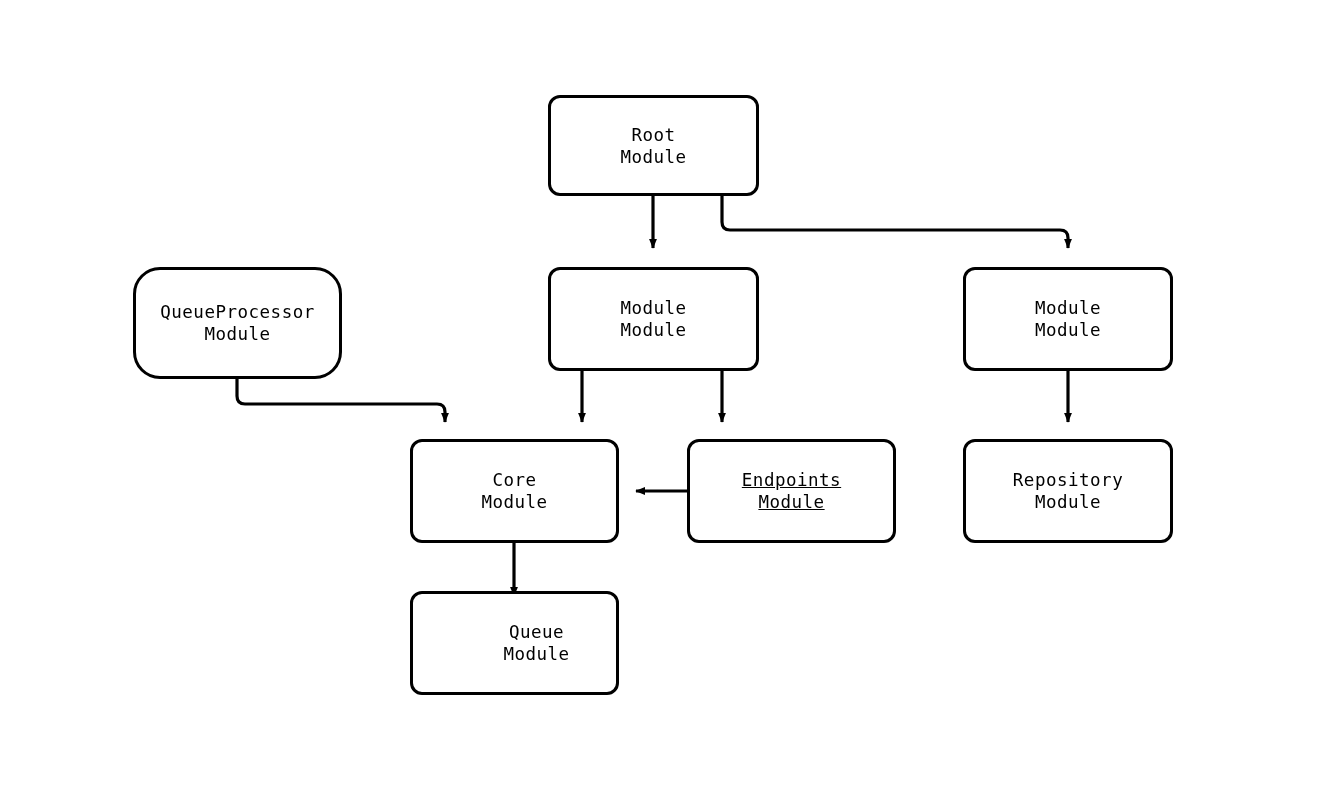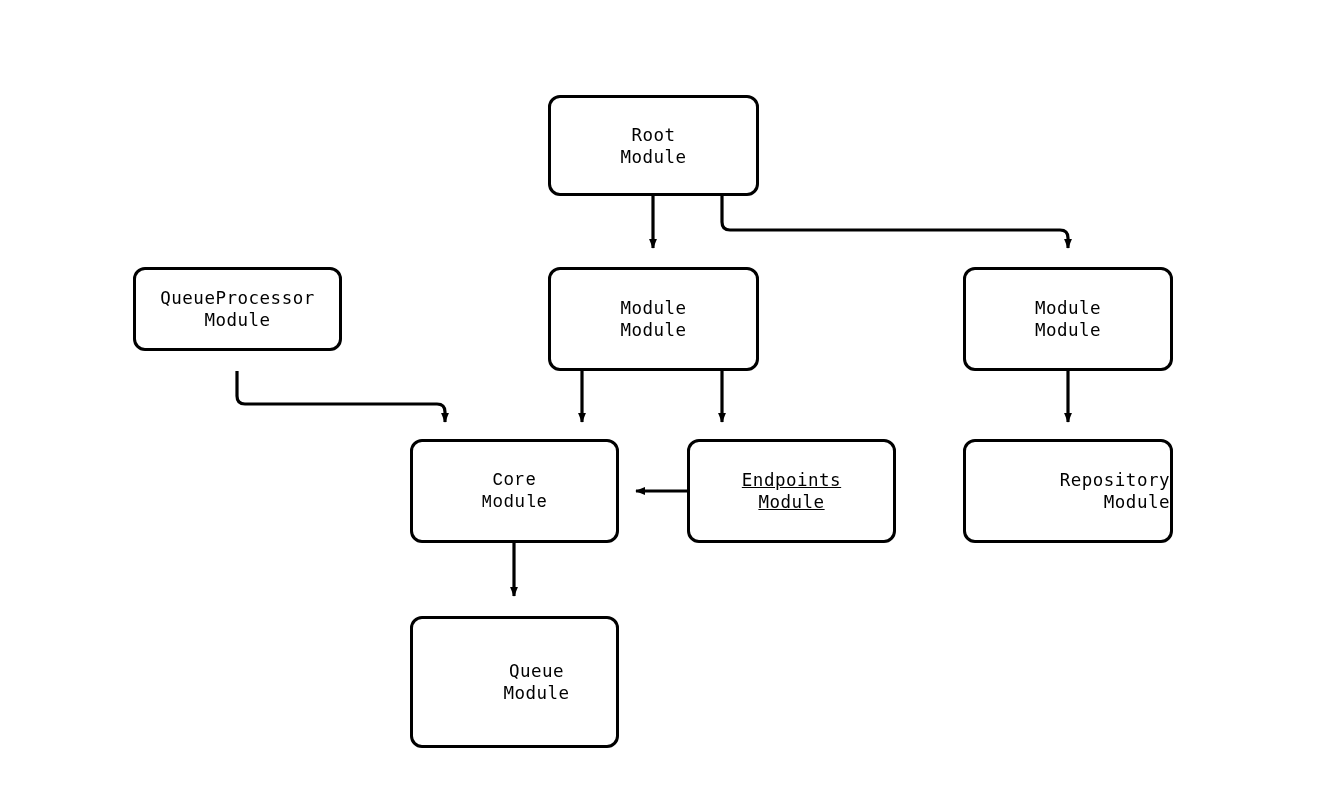--- a/index.html
+++ b/index.html
@@ -87,48 +87,48 @@
     <g>
       <path d="M 514,543 L 514,596" fill="none" stroke="#000000" stroke-width="3.2" marker-end="url(#arrowhead)"></path>
     </g>
   </svg>
 
   <div class="node" style="left: 548px; top: 95px; width: 211px; height: 101px;">
     <div class="node-line">Root</div>
     <div class="node-line">Module</div>
   </div>
 
-  <div class="node" style="left: 133px; top: 267px; width: 209px; height: 84px;">
+  <div class="node" style="left: 133px; top: 267px; width: 209px; height: 112px; border-radius: 27px;">
     <div class="node-line">QueueProcessor</div>
     <div class="node-line">Module</div>
   </div>
 
   <div class="node" style="left: 548px; top: 267px; width: 211px; height: 104px;">
     <div class="node-line">Module</div>
     <div class="node-line">Module</div>
   </div>
 
   <div class="node" style="left: 963px; top: 267px; width: 210px; height: 104px;">
     <div class="node-line">Module</div>
     <div class="node-line">Module</div>
   </div>
 
-  <div class="node" style="left: 410px; top: 439px; width: 209px; height: 104px; font-family: Liberation Mono, monospace;">
+  <div class="node" style="left: 410px; top: 439px; width: 209px; height: 104px;">
     <div class="node-line">Core</div>
     <div class="node-line">Module</div>
   </div>
 
   <div class="node" style="left: 687px; top: 439px; width: 209px; height: 104px; text-decoration: underline;">
     <div class="node-line">Endpoints</div>
     <div class="node-line">Module</div>
   </div>
 
-  <div class="node" style="left: 963px; top: 439px; width: 210px; height: 104px; align-items: flex-end;">
+  <div class="node" style="left: 963px; top: 439px; width: 210px; height: 104px;">
     <div class="node-line">Repository</div>
     <div class="node-line">Module</div>
   </div>
 
-  <div class="node" style="left: 410px; top: 616px; width: 209px; height: 132px; padding-left: 44px;">
+  <div class="node" style="left: 410px; top: 591px; width: 209px; height: 104px; padding-left: 44px;">
     <div class="node-line">Queue</div>
     <div class="node-line">Module</div>
   </div>
 
 </div>
 
 </body></html>

